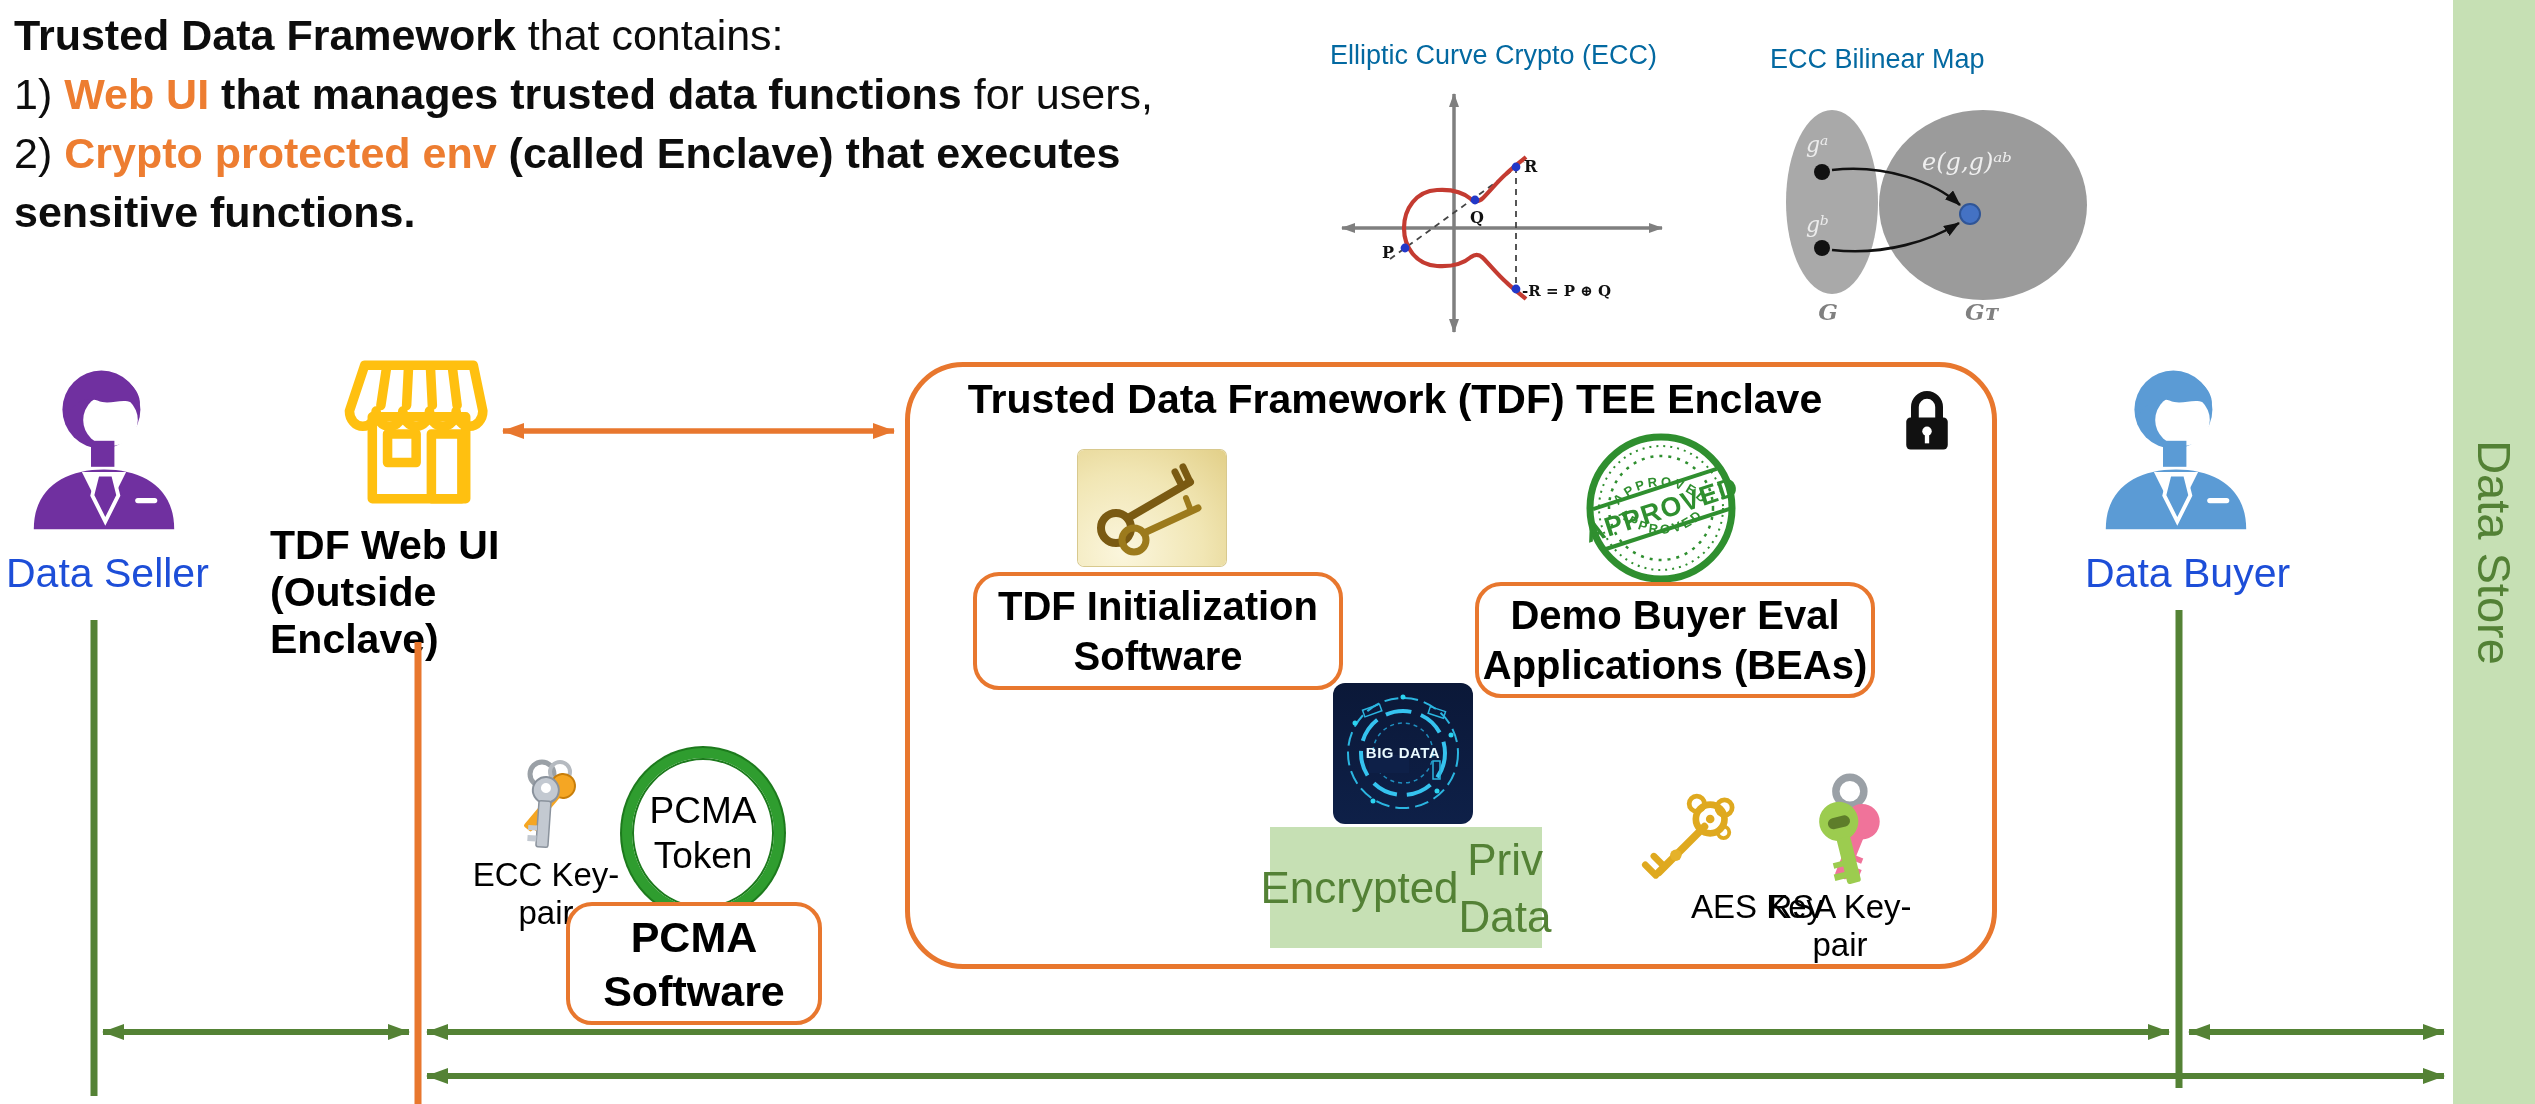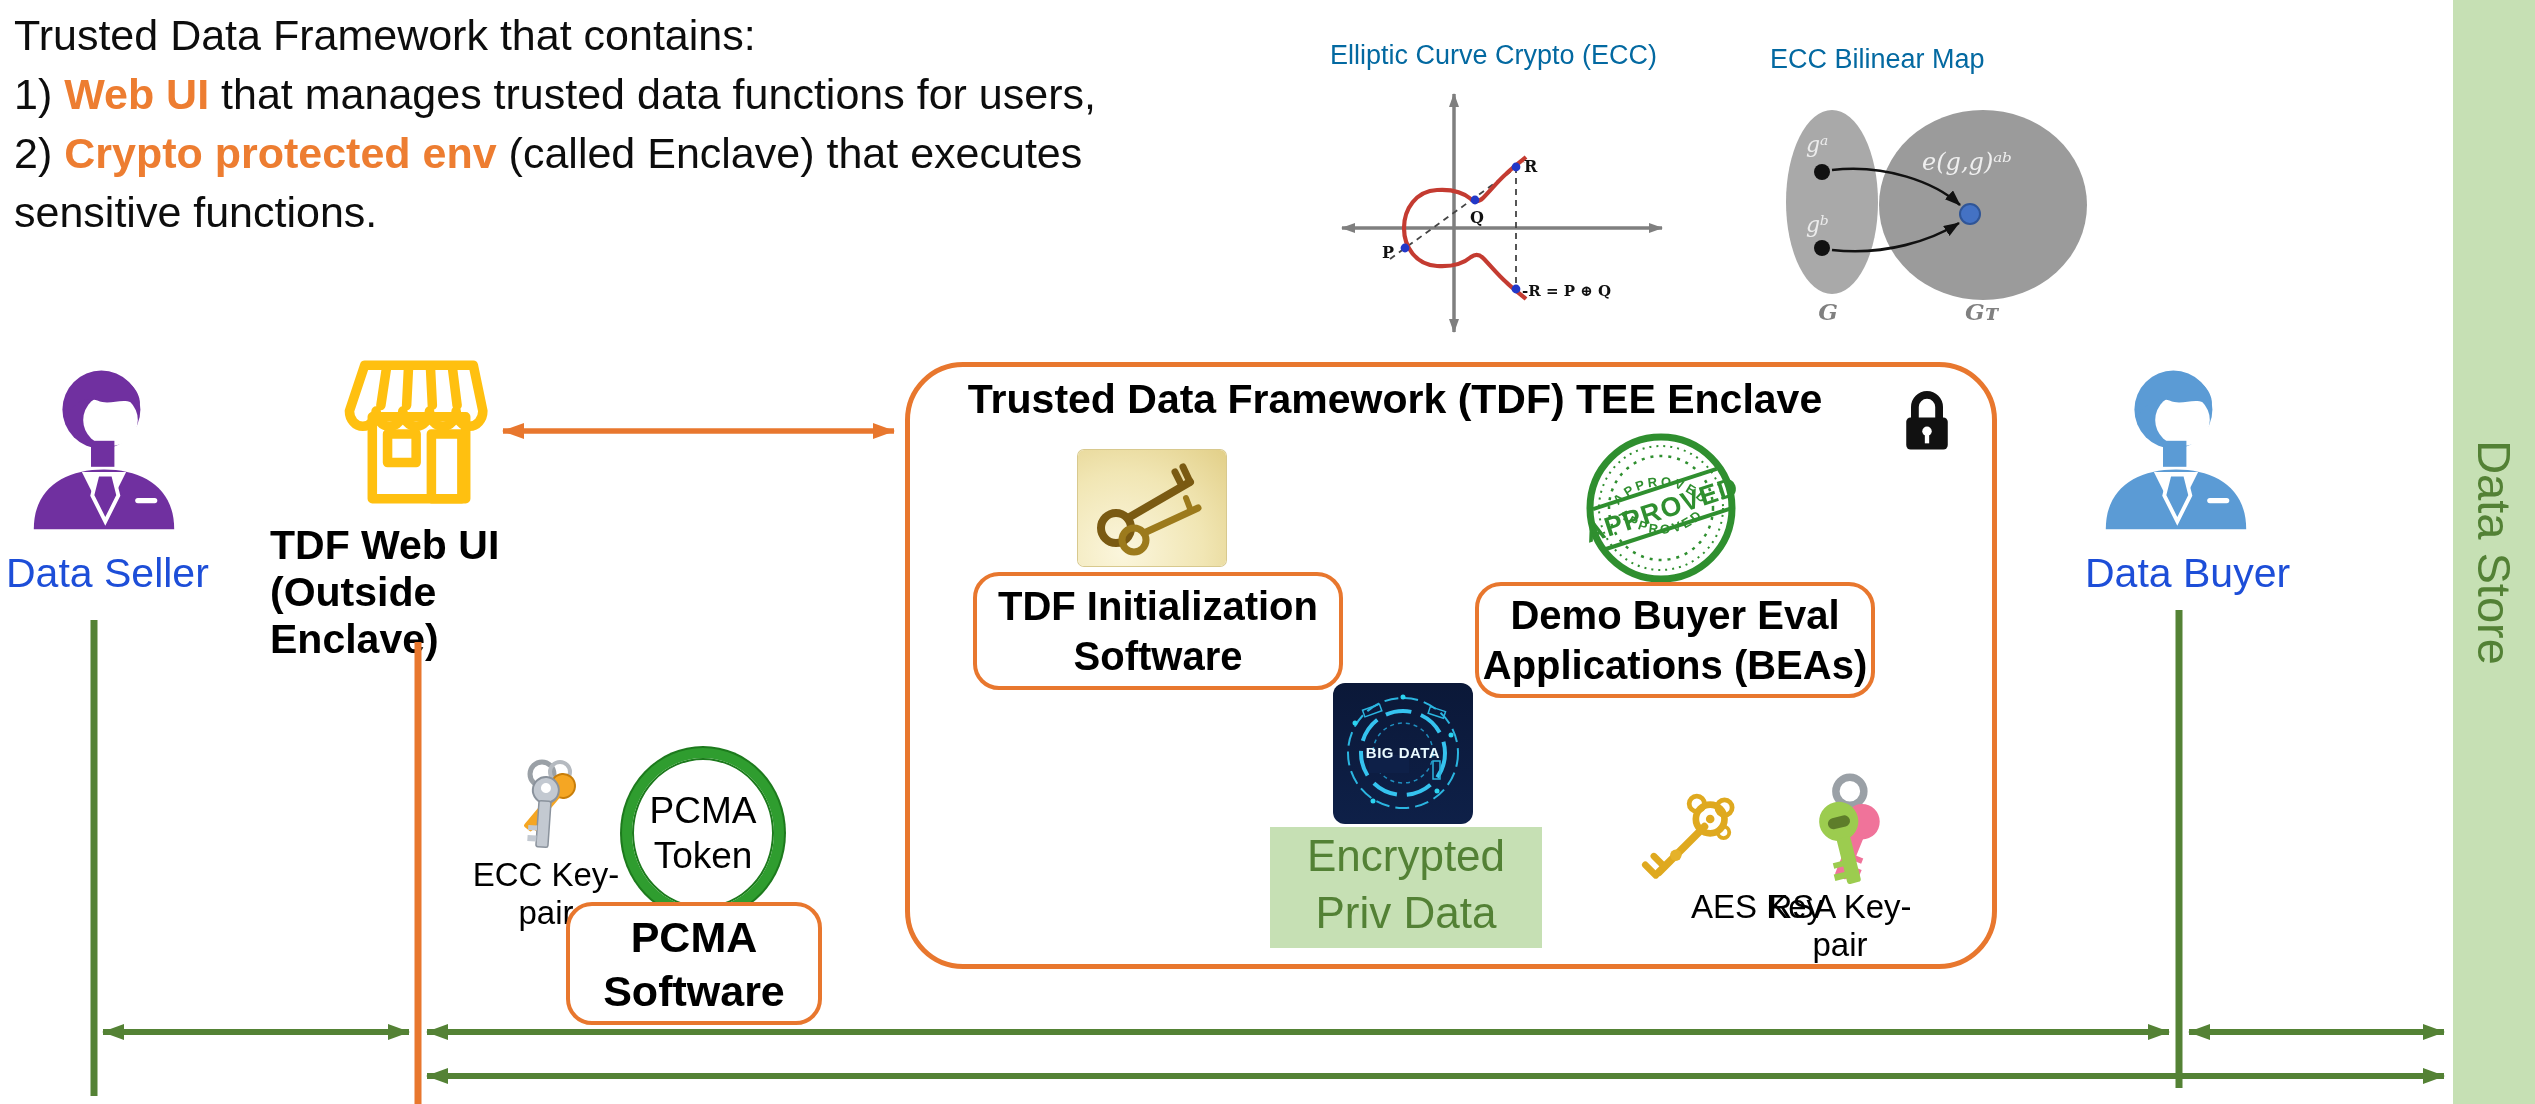--- a/index.html
+++ b/index.html
@@ -1,33 +1,33 @@
 <!DOCTYPE html>
 <html><head>
 <meta charset="utf-8">
 <style>
   html,body{margin:0;padding:0;background:#ffffff}
   .slide{position:relative;width:2535px;height:1104px;background:#fff;
          font-family:"Liberation Sans",sans-serif;overflow:hidden;color:#000}
   .abs{position:absolute}
   .intro{font-size:43px;line-height:59px;color:#0d0d0d}
-  .b{font-weight:normal}
+  .b{font-weight:bold}
   .orange-t{color:#ED7D31;font-weight:bold}
   .figtitle{font-size:27px;text-align:left;color:#0369a1}
   .actor-label{font-size:41px;color:#1d4ed8}
   .webui-label{font-size:41px;font-weight:bold;line-height:47px;color:#000}
   .enclave{border:5px solid #E8772E;border-radius:58px;background:transparent}
   .enclave-title{font-size:41px;font-weight:bold;text-align:center;color:#000}
   .obox{border:4px solid #E8772E;border-radius:26px;background:#fff;
         display:flex;flex-direction:column;justify-content:center;align-items:center;
         text-align:center;font-weight:bold;color:#000}
   .obox .l1,.obox .l2{display:block}
   .initbox{font-size:40px;line-height:50px}
   .pcmabox{font-size:43px;line-height:54px}
-  .greenbox{background:#C6E0B4;display:flex;flex-direction:column;justify-content:flex-start;
+  .greenbox{background:#C6E0B4;display:flex;flex-direction:row;justify-content:center;
             align-items:center;text-align:center;color:#538135;font-size:44px;line-height:57px}
   .keylabel{font-size:33px;text-align:center;color:#000}
   .token{border:10px solid #2F9D2F;border-radius:50%;background:#fff;
          box-shadow:inset 0 0 0 2px #1d7a1d,0 0 0 2px #1d7a1d;
          display:flex;flex-direction:column;justify-content:center;align-items:center;
          font-size:37px;line-height:45px;color:#000;text-align:center}
   .datastore{background:#C6E0B4;display:flex;align-items:center;justify-content:center}
   .datastore span{transform:rotate(90deg);white-space:nowrap;font-size:47px;color:#538135}
   .keysimg{border-radius:6px;background:radial-gradient(ellipse at 30% 88%,#fbf6dd 0%,#f1e6b4 55%,#e2cf88 100%);
            box-shadow:0 0 0 1px #d8c98e}

